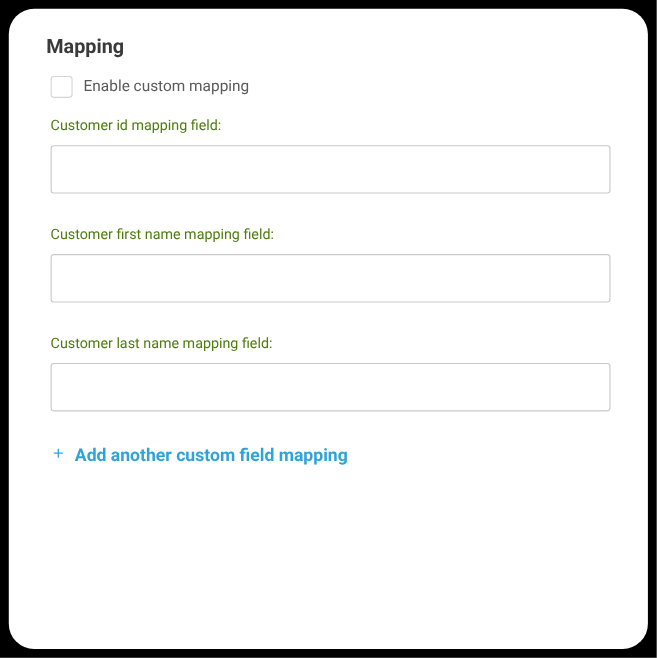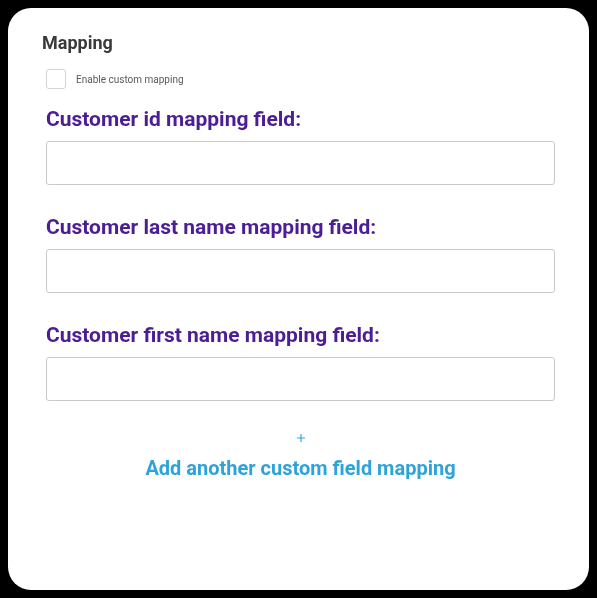--- a/index.html
+++ b/index.html
@@ -34,31 +34,30 @@
   }
   .cbox {
     width: 20px;
     height: 20px;
     border: 1px solid #d4d4d4;
     border-radius: 3px;
     background: #fff;
     display: inline-block;
   }
   .checkbox-label {
-    font-size: 10px;
+    font-size: 14px;
     color: #5a5a5a;
   }
   .field-group {
     margin: 0 0 30px 4px;
   }
   .field-label {
-    font-size: 21px;
-    color: #4c1d95;
+    font-size: 13px;
+    color: #4d7c0f;
     margin-bottom: 10px;
-    font-weight: bold;
   }
   .text-input {
     width: 100%;
     height: 44px;
     border: 1px solid #c9c9c9;
     border-radius: 3px;
     padding: 0 10px;
     font-size: 15px;
     background: #fff;
   }
@@ -100,24 +99,23 @@
     width: 20px;
     text-align: center;
     line-height: 1;
   }
   .add-link {
     display: flex;
     align-items: center;
     gap: 8px;
     color: #2ea3d8;
     font-weight: 700;
-    font-size: 20px;
+    font-size: 16px;
     margin: 28px 0 0 4px;
     cursor: pointer;
-    flex-direction: column;
   }
   .plus {
     font-size: 17px;
     font-weight: 900;
     line-height: 1;
   }
 </style>
 </head>
 <body>
 
@@ -129,26 +127,26 @@
     <span class="cbox"></span>
     <span class="checkbox-label">Enable custom mapping</span>
   </div>
 
   <div class="field-group">
     <div class="field-label">Customer id mapping field:</div>
     <input type="text" class="text-input" value="" style="">
   </div>
 
   <div class="field-group">
-    <div class="field-label">Customer last name mapping field:</div>
+    <div class="field-label">Customer first name mapping field:</div>
     <input type="text" class="text-input" value="" style="">
   </div>
 
   <div class="field-group">
-    <div class="field-label">Customer first name mapping field:</div>
+    <div class="field-label">Customer last name mapping field:</div>
     <input type="text" class="text-input" value="" style="">
   </div>
 
 
   <div class="add-link">
     <span class="plus">
       <svg width="14" height="14" viewBox="0 0 24 24" fill="#2ea3d8">
           <path d="M19 13h-6v6h-2v-6H5v-2h6V5h2v6h6v2z"></path>
         </svg>
     </span>

